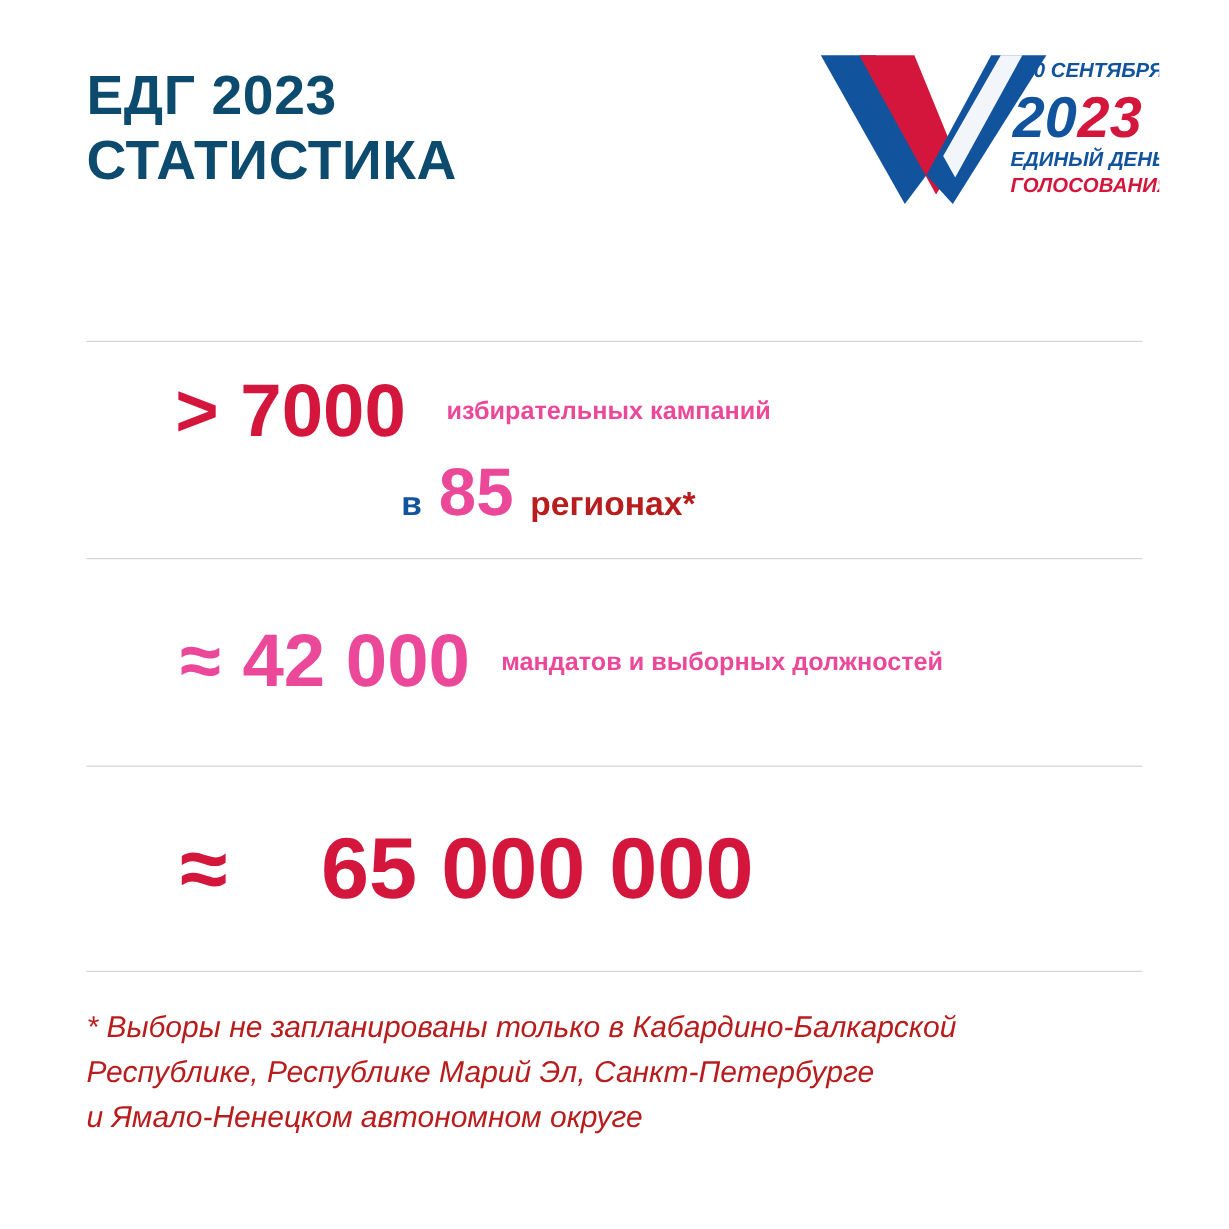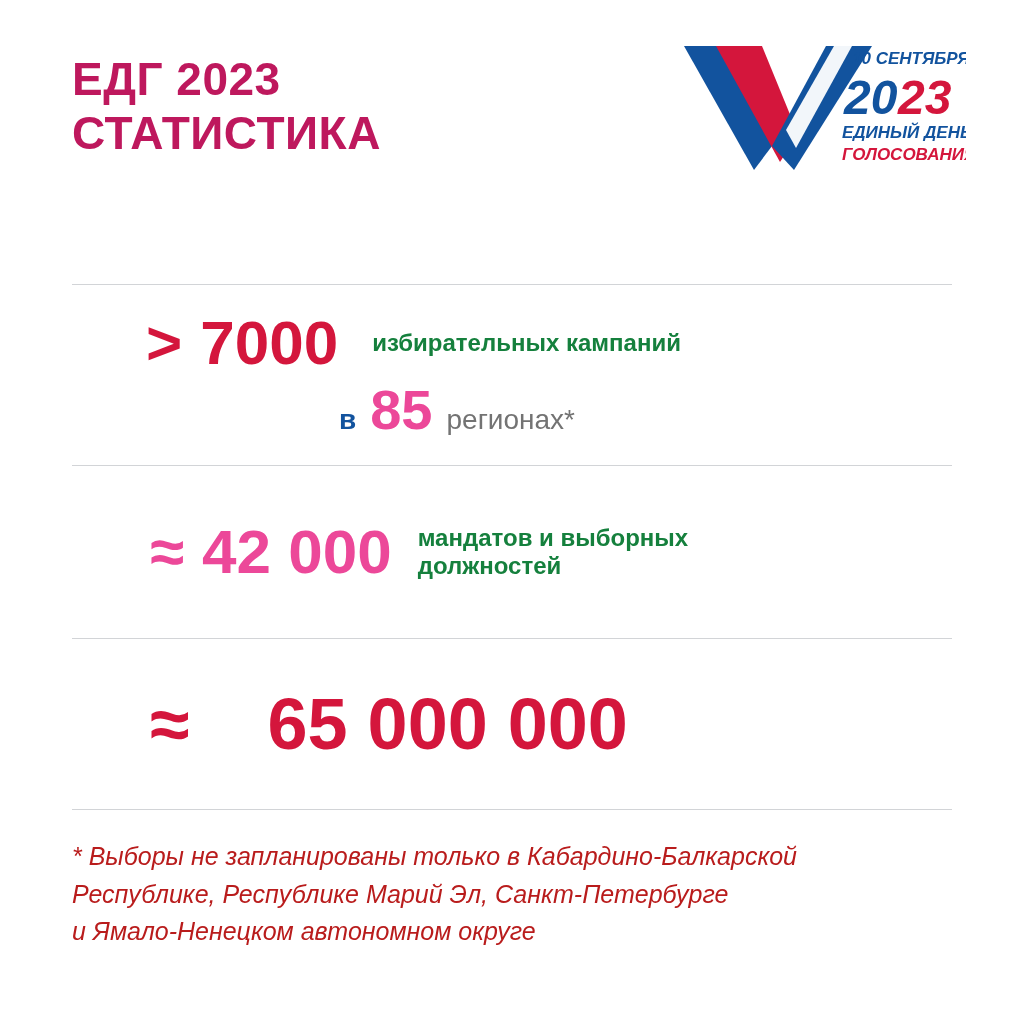--- a/index.html
+++ b/index.html
@@ -26,21 +26,21 @@
     position: absolute;
     top: 52px;
     left: 72px;
     right: 60px;
     height: 150px;
   }
   .title {
     font-size: 46px;
     line-height: 1.18;
     font-weight: bold;
-    color: #be185d;
+    color: #0c4a6e;
     letter-spacing: 0.5px;
     white-space: pre-line;
     margin: 0;
     font-family: "Liberation Sans", sans-serif;
   }
 
   
   .logo {
     position: absolute;
     top: 38px;
@@ -85,23 +85,23 @@
     line-height: 1;
     white-space: nowrap;
     font-family: "Liberation Sans", sans-serif;
   }
   .bignum.red { color: #d4163c; }
   .bignum.blue { color: #ec4899; }
   .bignum.huge { font-size: 72px; }
 
   .label {
     font-weight: bold;
-    font-size: 24px;
+    font-size: 21px;
     line-height: 1.18;
-    color: #15803d;
+    color: #ec4899;
     font-family: "Liberation Sans", sans-serif;
   }
 
   .row1-top {
     display: flex;
     align-items: center;
     justify-content: flex-start;
     width: 100%;
   }
   .row1-top .bignum { margin-left: 74px; }
@@ -115,23 +115,23 @@
     padding-right: 110px;
   }
   .row1-bottom .pre {
     font-weight: bold;
     font-size: 28px;
     color: #12539e;
     margin-right: 14px;
   }
   .row1-bottom .bignum { font-size: 56px; }
   .row1-bottom .post {
-    font-weight: normal;
+    font-weight: bold;
     font-size: 28px;
-    color: #737373;
+    color: #b91c1c;
     margin-left: 14px;
   }
 
   .row2-inner {
     display: flex;
     align-items: center;
     justify-content: flex-start;
     width: 100%;
   }
   .row2-inner .bignum { margin-left: 78px; }

